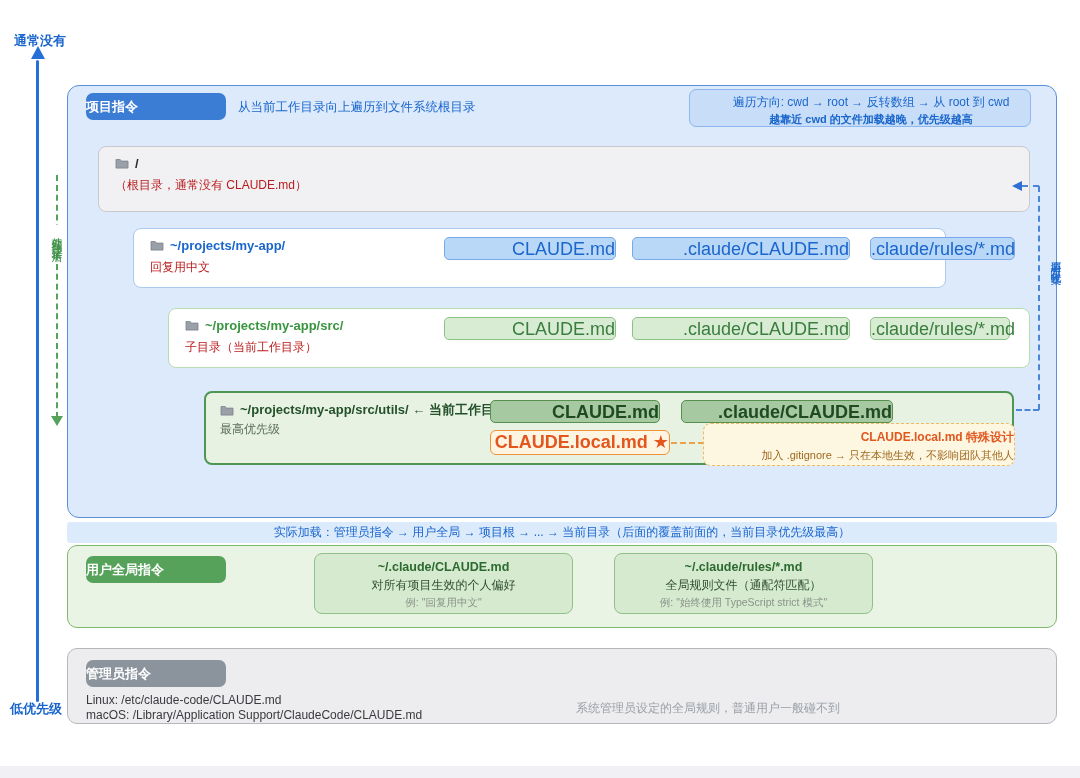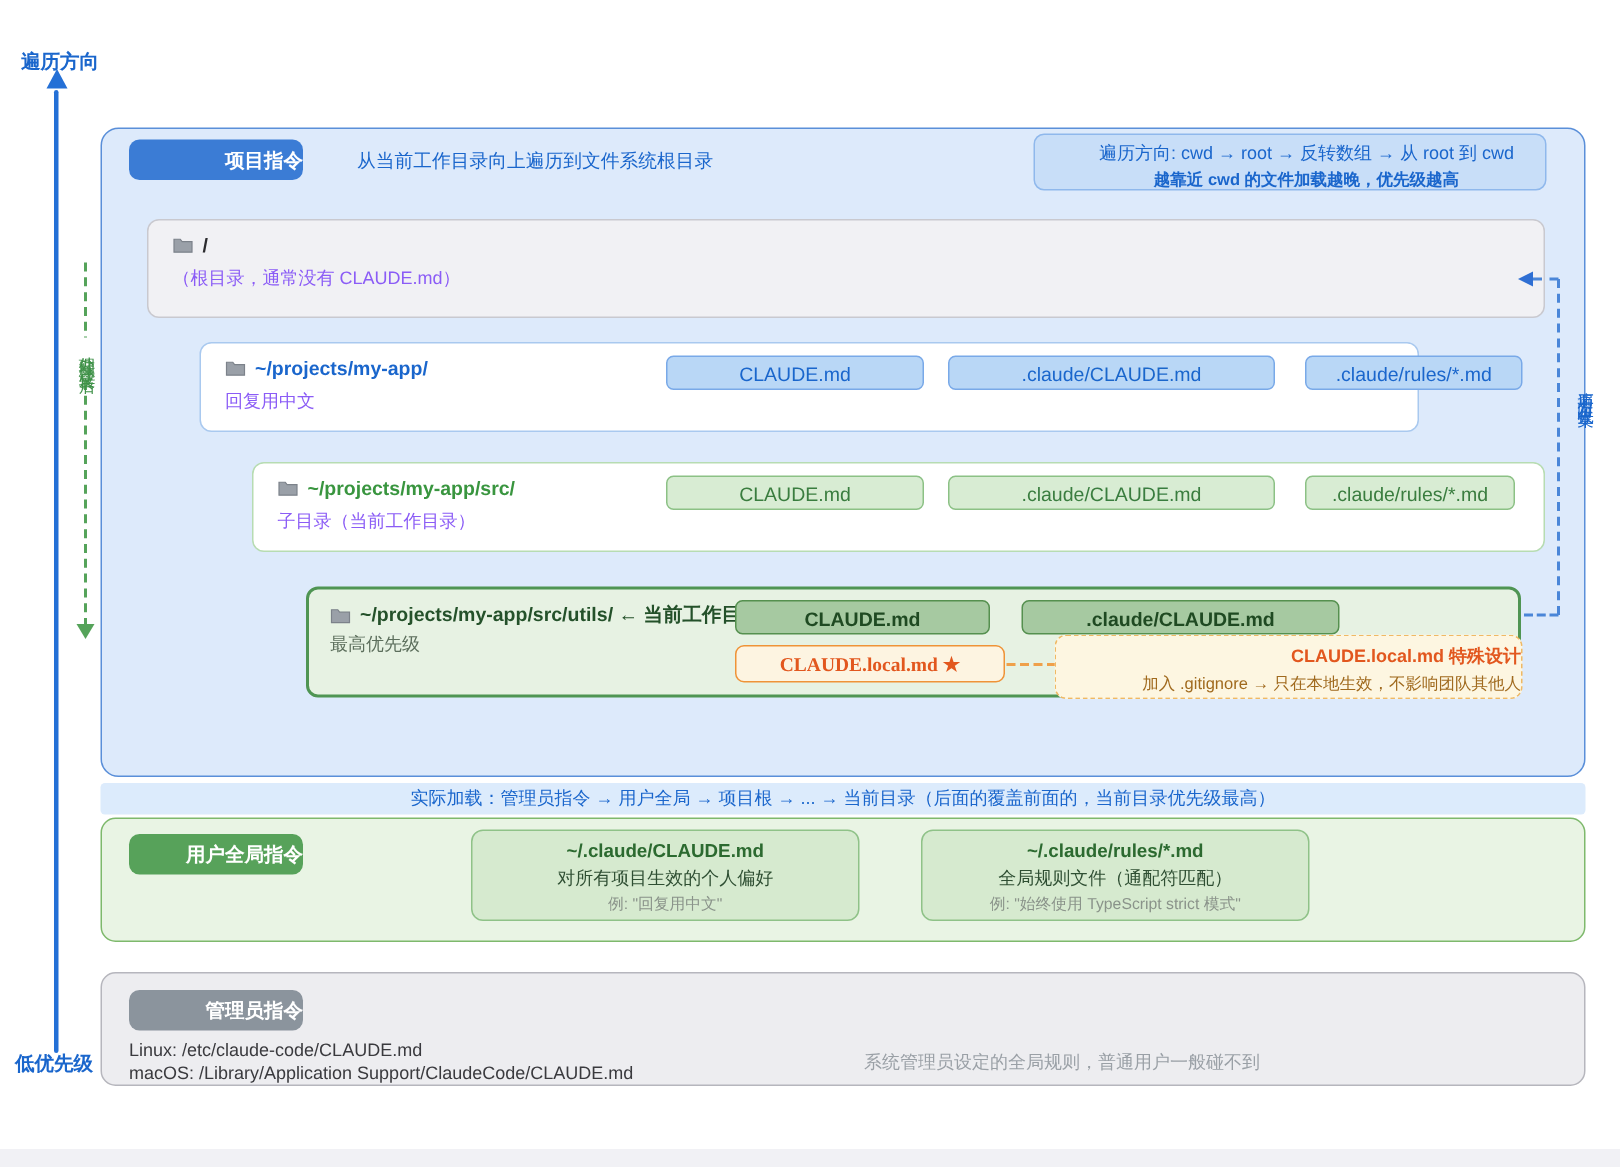--- a/index.html
+++ b/index.html
@@ -11,40 +11,40 @@
   .prio-line{left:36px;top:60px;width:3px;height:642px;background:#2470d6;border-radius:2px;}
   .prio-head{left:30.5px;top:46px;width:0;height:0;border-left:7px solid transparent;border-right:7px solid transparent;border-bottom:13px solid #2470d6;}
   
   .proc-line{left:56px;top:175px;height:243px;border-left:2px dashed #55a35a;}
   .proc-head{left:51px;top:416px;width:0;height:0;border-left:6px solid transparent;border-right:6px solid transparent;border-top:10px solid #55a35a;}
   .vlabel{writing-mode:vertical-rl;font-size:11px;letter-spacing:2px;}
   .proc-label{left:49px;top:225px;color:#3f9148;background:#ffffff;padding:3px 0;}
   .trav-label{left:1048px;top:252px;color:#1a66cc;}
   
   .blue-panel{left:67px;top:85px;width:990px;height:433px;background:#ddeafb;border:1.5px solid #5a8fd9;border-radius:12px;box-sizing:border-box;}
-  .badge{height:27px;line-height:27px;text-align:right;color:#fff;font-weight:bold;font-size:13px;border-radius:7px;width:116px;}
+  .badge{height:27px;line-height:27px;text-align:left;color:#fff;font-weight:bold;font-size:13px;border-radius:7px;width:140px;}
   .proj-badge{left:18px;top:7px;background:#3b7cd5;}
   .proj-sub{left:170px;top:13px;color:#1a66cc;font-size:12.5px;font-weight:500;}
   .info-box{left:621px;top:3px;width:342px;height:38px;background:#c8def8;border:1px solid #8fb8ec;border-radius:7px;text-align:center;color:#1a66cc;box-sizing:border-box;padding-left:22px;}
   .info-l1{font-size:12px;margin-top:4px;}
   .info-l2{font-size:11px;font-weight:bold;margin-top:1px;}
   
   .dir-row{border-radius:8px;box-sizing:border-box;}
   .row-root{left:30px;top:60px;width:932px;height:66px;background:#f1f1f4;border:1px solid #c9c9cf;}
   .row-myapp{left:65px;top:142px;width:813px;height:60px;background:#ffffff;border:1px solid #a9c9ef;}
   .row-src{left:100px;top:222px;width:862px;height:60px;background:#ffffff;border:1px solid #b7dcb2;}
   .row-utils{left:136px;top:305px;width:810px;height:74px;background:#e7f2e3;border:2px solid #4f9553;}
   .row-title{position:absolute;left:16px;top:9px;font-size:13px;font-weight:bold;white-space:nowrap;display:flex;align-items:center;gap:6px;}
-  .row-desc{position:absolute;left:16px;top:30px;font-size:12px;color:#8b5cf6;white-space:nowrap;}
+  .row-desc{position:absolute;left:16px;top:30px;font-size:12px;color:#b91c1c;white-space:nowrap;}
   .t-dark{color:#2b2b2e;} .t-blue{color:#1a66cc;} .t-green{color:#39953f;} .t-dkgreen{color:#24512a;}
-  .chip{position:absolute;height:23px;line-height:23px;text-align:center;font-size:13px;border-radius:5px;box-sizing:border-box;white-space:nowrap;}
+  .chip{position:absolute;height:23px;line-height:23px;text-align:right;font-size:18px;border-radius:5px;box-sizing:border-box;white-space:nowrap;}
   .chip-blue{background:#b9d7f6;border:1px solid #79a9e8;color:#1a66cc;}
   .chip-green{background:#d8ecd3;border:1px solid #8cc185;color:#3a7d3f;}
   .chip-dkgreen{background:#a6c9a1;border:1.5px solid #55904f;color:#1f4a22;font-weight:bold;}
-  .chip-orange{background:#fdf4e1;border:1.5px solid #ef9338;color:#e2571e;font-weight:bold;border-radius:6px;font-family:Liberation Serif, serif;}
+  .chip-orange{background:#fdf4e1;border:1.5px solid #ef9338;color:#e2571e;font-weight:bold;border-radius:6px;}
   .note-box{position:absolute;left:497px;top:30px;width:312px;height:43px;background:#fdf6e1;border:1.5px dashed #f0b964;border-radius:8px;text-align:right;box-sizing:border-box;}
   .note-title{font-size:12px;font-weight:bold;color:#e2571e;margin-top:5px;}
   .note-text{font-size:11px;color:#a06a1e;margin-top:2px;}
   .orange-conn{position:absolute;left:465px;top:49px;width:33px;border-top:2px dashed #efa04a;}
   
   .trav-v{left:1038px;top:186px;height:224px;border-left:2px dashed #4a86d8;}
   .trav-h-top{left:1022px;top:185px;width:17px;border-top:2px dashed #4a86d8;}
   .trav-h-bot{left:1016px;top:409px;width:23px;border-top:2px dashed #4a86d8;}
   .trav-arrow{left:1012px;top:181px;width:0;height:0;border-top:5px solid transparent;border-bottom:5px solid transparent;border-right:10px solid #2f6fd3;}
   
@@ -64,21 +64,21 @@
   .admin-line2{left:18px;top:59px;font-size:12px;color:#3a3a3e;}
   .admin-note{left:508px;top:51px;font-size:12px;color:#9aa0a6;}
   .bottom-strip{left:0;top:766px;width:1080px;height:12px;background:#f1f1f5;}
   .folder-ico{display:inline-block;flex:0 0 auto;}
 </style>
 </head>
 <body>
 
 <div class="canvas">
 
-  <div class="abs blue-bold" style="left:14px;top:32px;">遍历方向</div>
+  <div class="abs blue-bold" style="left:14px;top:32px;">通常没有</div>
   <div class="abs prio-head"></div>
   <div class="abs prio-line"></div>
   <div class="abs blue-bold" style="left:10px;top:700px;">低优先级</div>
 
   <div class="abs proc-line"></div>
   <div class="abs proc-head"></div>
   <div class="abs vlabel proc-label">处理顺序（反转后）</div>
 
   <div class="abs blue-panel">
     <div class="abs badge proj-badge">项目指令</div>

